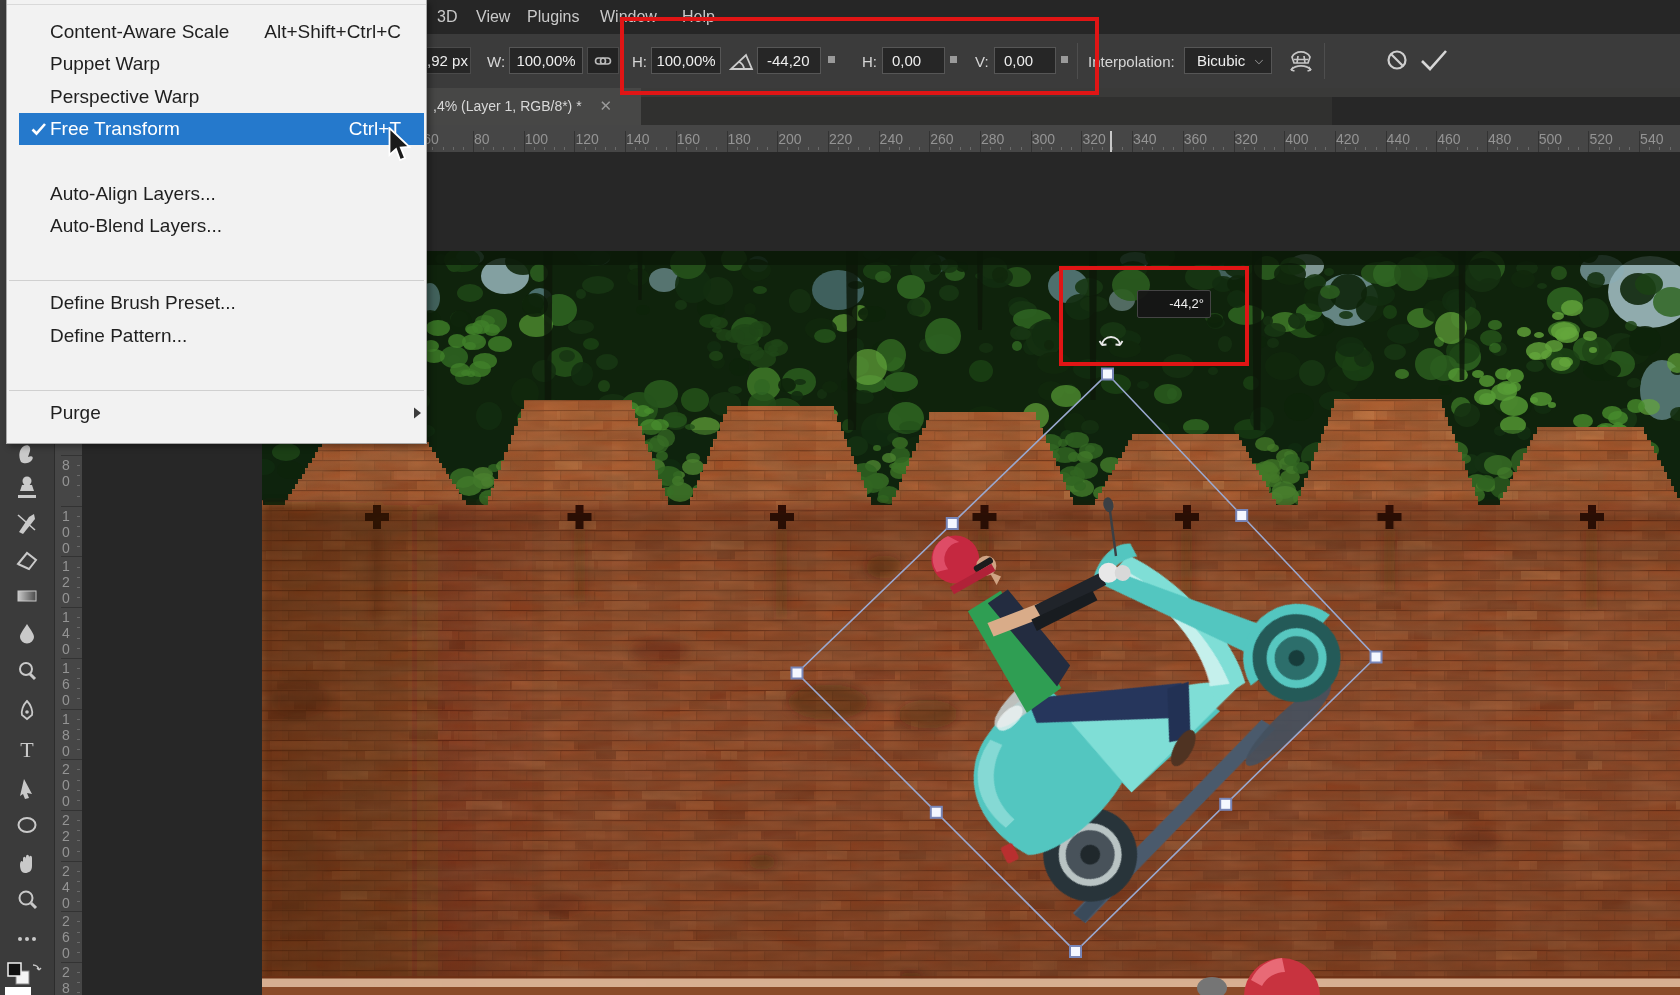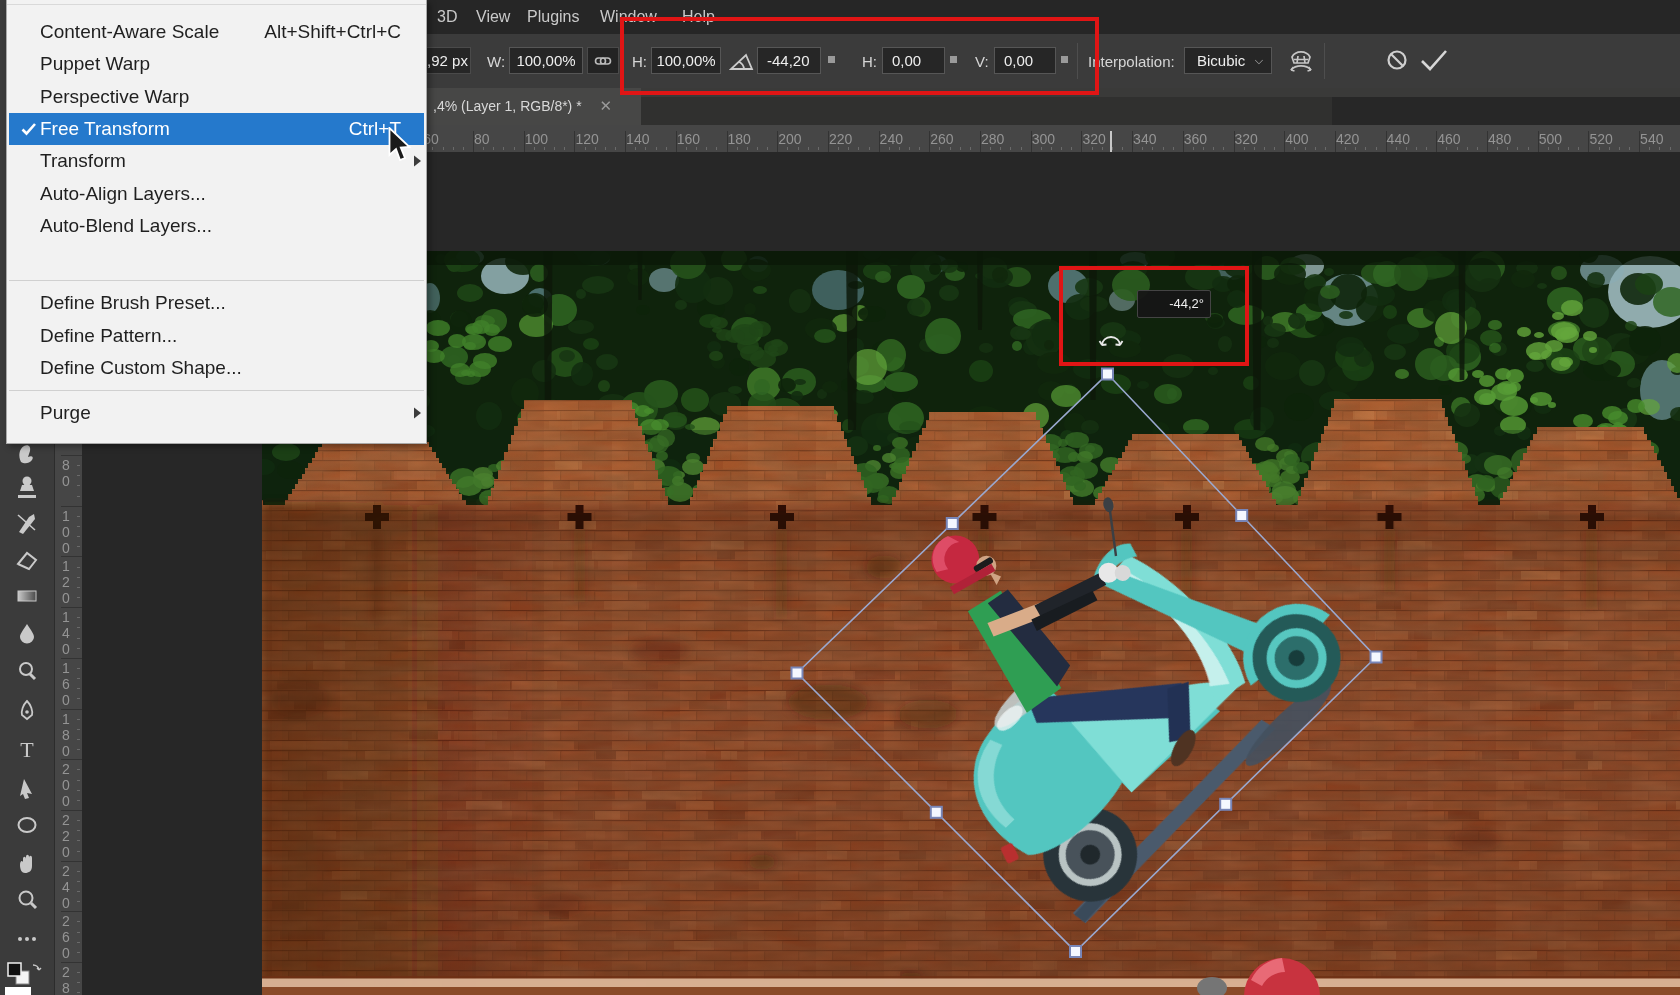--- a/index.html
+++ b/index.html
@@ -24,21 +24,21 @@
 .vnum{position:absolute;left:7px;font-size:14px;color:#949494;display:flex;flex-direction:column;line-height:15px}
 .vnum span{height:16px}
 #toolbar{left:0;top:0;width:55px;height:995px;background:#3b3b3b;border-right:1px solid #2c2c2c}
 #canvas{left:82px;top:152px;width:1598px;height:843px;background:#272727}
 #photo{position:absolute;left:262px;top:251px}
 .redbox{position:absolute;border:4px solid #e01515;z-index:40}
 #tooltip{position:absolute;left:1137px;top:290px;width:74px;height:28px;background:rgba(22,22,22,.95);border:1px solid #444;color:#efefef;font-size:13px;text-align:right;line-height:26px;padding-right:6px;z-index:41;border-radius:2px}
 #rotcur{position:absolute;left:1096px;top:332px;z-index:41}
 #menu{position:absolute;left:6px;top:0;width:421px;height:444px;background:#f2f2f2;border:1px solid #a9a9a9;border-top:none;box-shadow:3px 3px 6px rgba(0,0,0,.35);z-index:50;font-size:19px;color:#1f1f1f}
 #menu:before{content:"";position:absolute;left:0;top:4px;right:0;height:1px;background:#d9d9d9}
-.mitem{position:absolute;left:2px;right:2px;height:32px;line-height:32px}
+.mitem{position:absolute;left:12px;right:2px;height:32px;line-height:32px}
 .mlab{margin-left:31px}
 .msc{position:absolute;right:23px}
 .mchk{position:absolute;left:12px;top:9px}
 .marr{position:absolute;right:2px;top:9px}
 .mitem.hl{background:#2579cc;color:#fff}
 .msep{position:absolute;left:2px;right:2px;height:1px;background:#d0d0d0}
 #cursor{position:absolute;left:386px;top:127px;z-index:60}
 </style></head>
 <body>
 <div id="stage">
@@ -1816,29 +1816,25 @@
       <path d="M6,13 A9,8 0 0 1 24,13" stroke="#e8e8e8" stroke-width="1.8" fill="none"></path>
       <path d="M6,13 l-2.5,-4 M6,13 l4.5,-0.5 M24,13 l2.5,-4 M24,13 l-4.5,-0.5" stroke="#e8e8e8" stroke-width="1.8" fill="none"></path>
     </svg>
 <div id="menu">
       <div class="mitem" style="top:16px"><span class="mlab">Content-Aware Scale</span><span class="msc">Alt+Shift+Ctrl+C</span></div>
       <div class="mitem" style="top:80.6px"><span class="mlab">Perspective Warp</span></div>
       <div class="mitem" style="top:48.3px"><span class="mlab">Puppet Warp</span></div>
       <div class="mitem hl" style="top:112.89999999999999px"><svg class="mchk" width="16" height="14" viewBox="0 0 16 14">
           <path d="M1.5,7.5 L5.5,11.5 L14,2" stroke="#fff" stroke-width="2.6" fill="none"></path>
         </svg><span class="mlab">Free Transform</span><span class="msc">Ctrl+T</span></div>
-      <div class="mitem" style="top:145.2px"><span class="mlab">Transform</span><svg class="marr" width="9" height="14" viewBox="0 0 9 14">
-          <path d="M1,1.5 L8,7 L1,12.5 Z" fill="#3c3c3c"></path>
-        </svg></div>
       <div class="mitem" style="top:177.5px"><span class="mlab">Auto-Align Layers...</span></div>
       <div class="mitem" style="top:209.8px"><span class="mlab">Auto-Blend Layers...</span></div>
       <div class="msep" style="top:280.40000000000003px"></div>
       <div class="mitem" style="top:287.40000000000003px"><span class="mlab">Define Brush Preset...</span></div>
       <div class="mitem" style="top:319.70000000000005px"><span class="mlab">Define Pattern...</span></div>
-      <div class="mitem" style="top:352.00000000000006px"><span class="mlab">Define Custom Shape...</span></div>
       <div class="msep" style="top:390.30000000000007px"></div>
       <div class="mitem" style="top:397.30000000000007px"><span class="mlab">Purge</span><svg class="marr" width="9" height="14" viewBox="0 0 9 14">
           <path d="M1,1.5 L8,7 L1,12.5 Z" fill="#3c3c3c"></path>
         </svg></div>
     </div>
 <svg id="cursor" width="28" height="40" viewBox="0 0 28 40">
       <path d="M3.5,1 L3.5,28 L10,22 L14,33 L19,31 L14.8,20.5 L23.5,20 Z" fill="#1a1a1a" stroke="#fff" stroke-width="1.8"></path>
     </svg>
 </div>
 </body></html>

